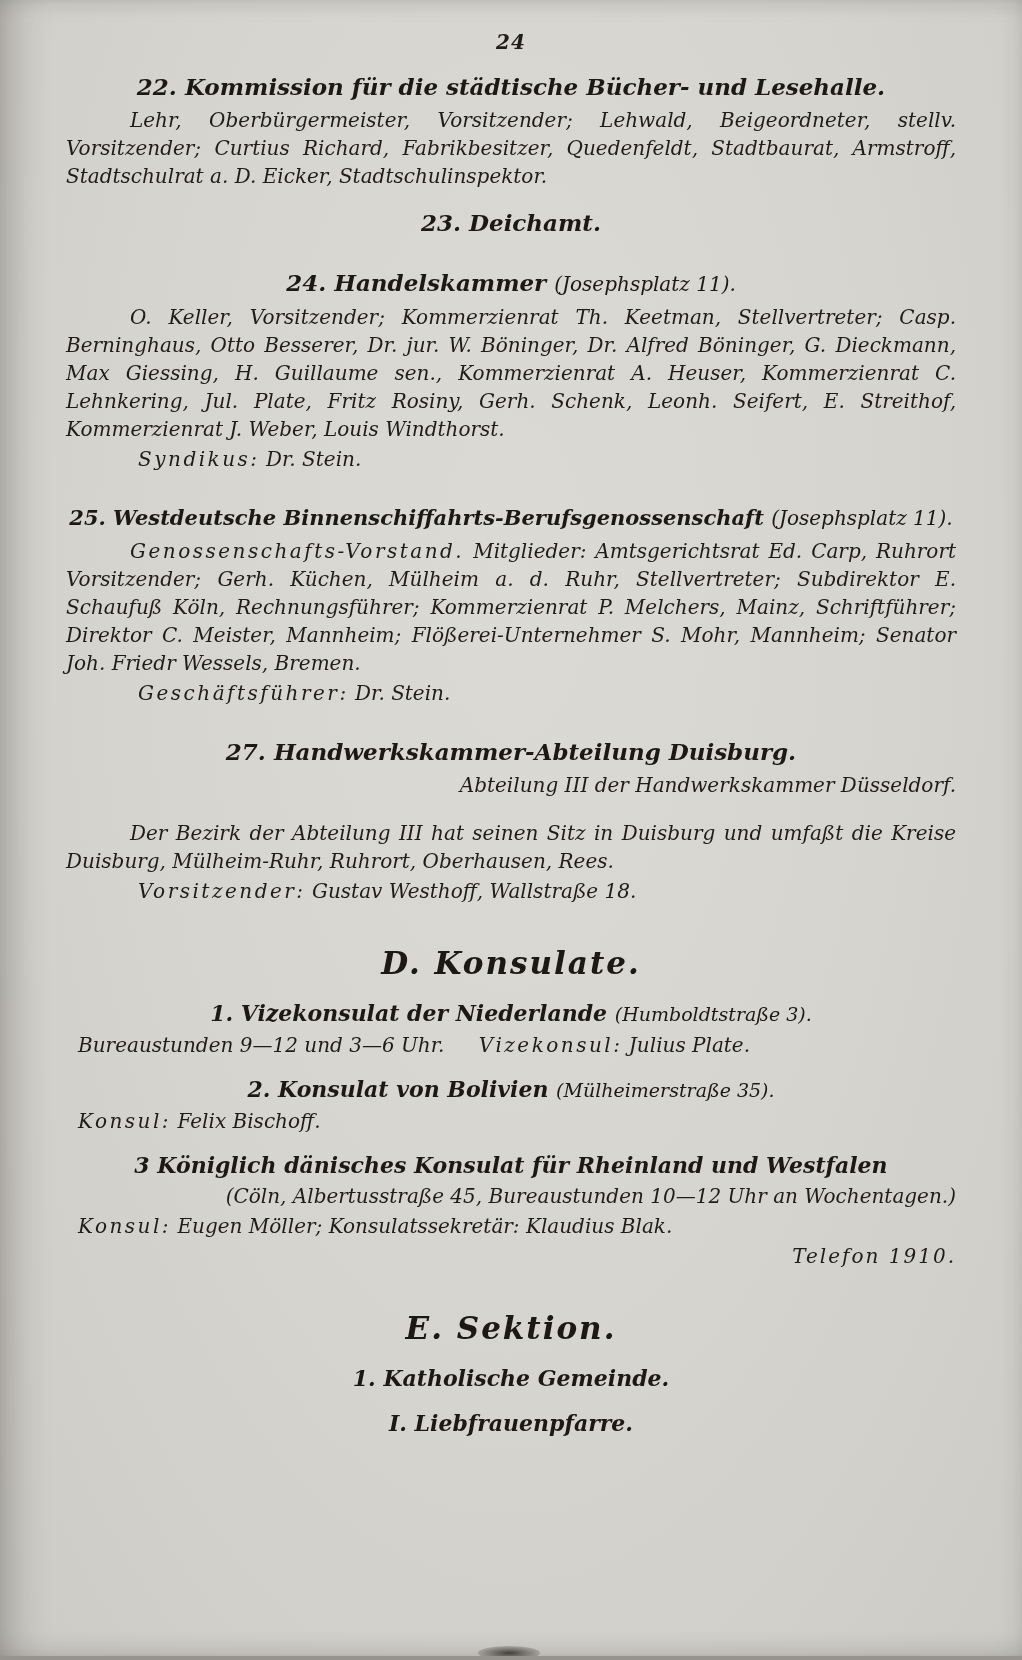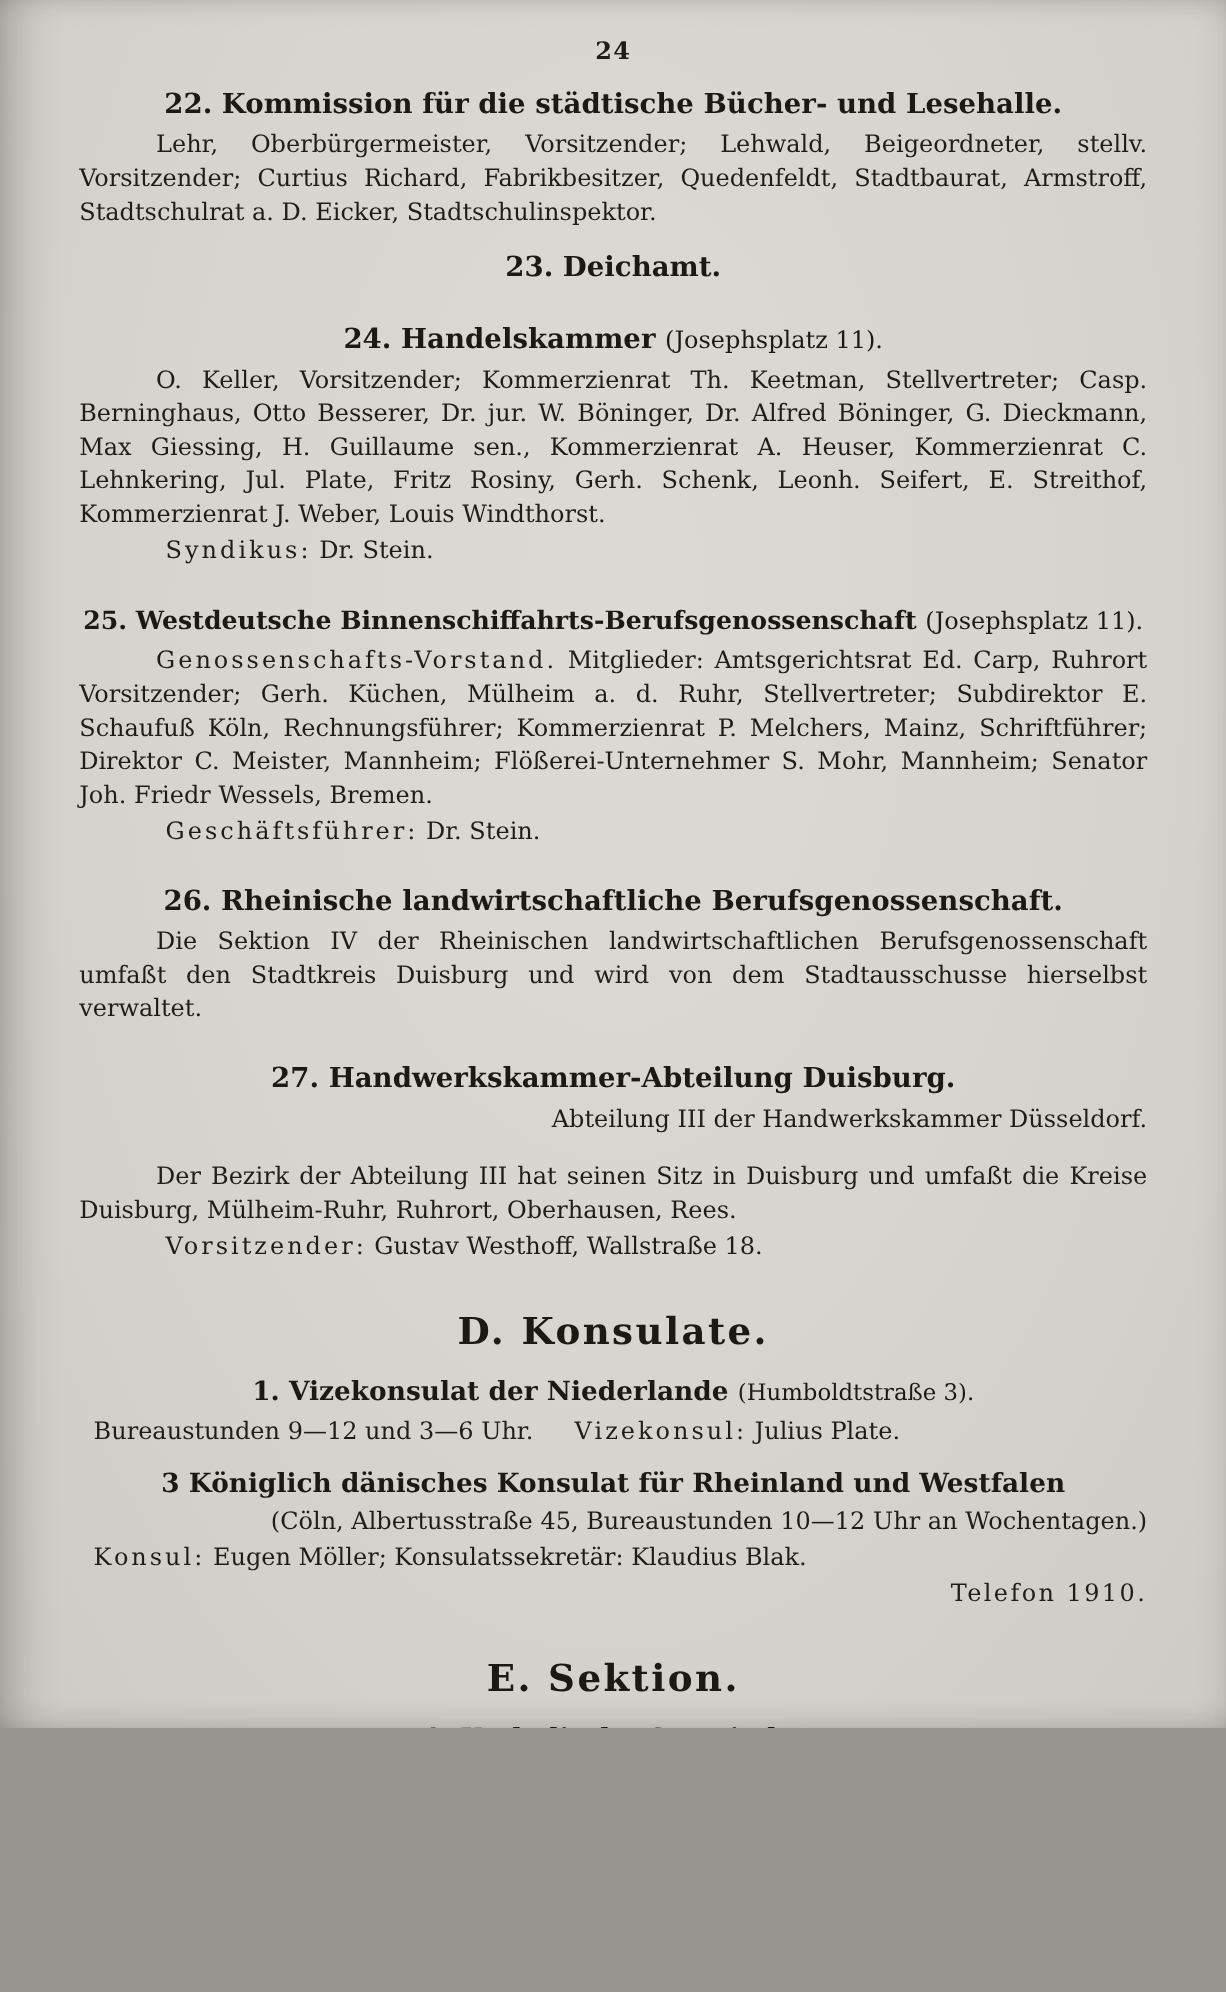--- a/index.html
+++ b/index.html
@@ -1,27 +1,28 @@
 <!DOCTYPE html>
 <html><head>
 <meta charset="utf-8">
 <style>
   * { box-sizing: border-box; }
   html, body { margin: 0; padding: 0; background: #97948f; }
   .page {
-    width: 1022px; height: 1440px; margin: 0 auto; position: relative; overflow: hidden;
+    width: 1022px; height: 1656px; margin: 0 auto; position: relative; overflow: hidden;
     background: radial-gradient(ellipse at 50% 35%, #dcdad5 0%, #d6d4cf 55%, #cdcbc6 100%);
     box-shadow:
       inset 28px 0 40px -20px rgba(40,38,34,.32),
       inset -16px 0 30px -22px rgba(40,38,34,.20),
       inset 0 -18px 30px -24px rgba(40,38,34,.22),
       inset 0 14px 24px -20px rgba(40,38,34,.18);
     color: #201d17;
     font-family: "DejaVu Serif", "Liberation Serif", serif;
     padding: 30px 66px 16px 66px;
+    font-style: italic;
   }
   .pagenum { text-align: center; font-size: 20px; font-weight: 700; letter-spacing: 1px; margin: 0 0 4px; }
   h2, h3, h4 { margin: 0; text-align: center; font-weight: 700; color: #1c1913; }
   .h-sec   { font-size: 23px; line-height: 30px; margin-top: 18px; }
   .h-sec .note { font-weight: 400; font-size: 20px; letter-spacing: 0; text-align: right; }
   .h-sec-sm { font-size: 21px; }
   .h-big   { font-size: 31px; line-height: 40px; letter-spacing: 2px; margin-top: 38px; }
   .h-sub   { font-size: 22px; line-height: 29px; margin-top: 16px; }
   .h-sub .note { font-weight: 400; font-size: 19px; }
   .gap-lg  { margin-top: 30px; }
@@ -76,24 +77,20 @@
     <p class="para">
       <span class="sperr">Genossenschafts-Vorstand.</span>
       <span>Mitglieder: Amtsgerichtsrat Ed. Carp, Ruhrort Vorsitzender; Gerh. Küchen, Mülheim a. d. Ruhr, Stellvertreter; Subdirektor E. Schaufuß Köln, Rechnungsführer; Kommerzienrat P. Melchers, Mainz, Schriftführer; Direktor C. Meister, Mannheim; Flößerei-Unternehmer S. Mohr, Mannheim; Senator Joh. Friedr Wessels, Bremen.</span>
     </p>
     <p class="line officer">
       <span class="sperr">Geschäftsführer:</span>
       <span>Dr. Stein.</span>
     </p>
   </section>
 
-  <section>
-    <h2 class="h-sec gap-lg">26. Rheinische landwirtschaftliche Berufsgenossenschaft.</h2>
-    <p class="para">Die Sektion IV der Rheinischen landwirtschaftlichen Berufsgenossenschaft umfaßt den Stadtkreis Duisburg und wird von dem Stadtausschusse hierselbst verwaltet.</p>
-  </section>
 
   <section>
     <h2 class="h-sec gap-lg">27. Handwerkskammer-Abteilung Duisburg.</h2>
     <p class="subcenter">Abteilung III der Handwerkskammer Düsseldorf.</p>
     <p class="para">Der Bezirk der Abteilung III hat seinen Sitz in Duisburg und umfaßt die Kreise Duisburg, Mülheim-Ruhr, Ruhrort, Oberhausen, Rees.</p>
     <p class="line officer">
       <span class="sperr">Vorsitzender:</span>
       <span>Gustav Westhoff, Wallstraße 18.</span>
     </p>
   </section>
@@ -106,20 +103,30 @@
         <span>1. Vizekonsulat der Niederlande</span>
         <span class="note">(Humboldtstraße 3).</span>
       </h3>
       <p class="line entry-line">
         <span>Bureaustunden 9—12 und 3—6 Uhr.</span>
         <span class="sperr gap">Vizekonsul:</span>
         <span>Julius Plate.</span>
       </p>
     </div>
 
+    <div>
+      <h3 class="h-sub">
+        <span>2. Konsulat von Bolivien</span>
+        <span class="note">(Mülheimerstraße 35).</span>
+      </h3>
+      <p class="line entry-line">
+        <span class="sperr">Konsul:</span>
+        <span>Felix Bischoff.</span>
+      </p>
+    </div>
 
     <div>
       <h3 class="h-sub">3 Königlich dänisches Konsulat für Rheinland und Westfalen</h3>
       <p class="line center">(Cöln, Albertusstraße 45, Bureaustunden 10—12 Uhr an Wochentagen.)</p>
       <p class="line entry-line">
         <span class="sperr">Konsul:</span>
         <span>Eugen Möller; Konsulatssekretär: Klaudius Blak.</span>
       </p>
       <p class="line center lsp1">Telefon 1910.</p>
     </div>

